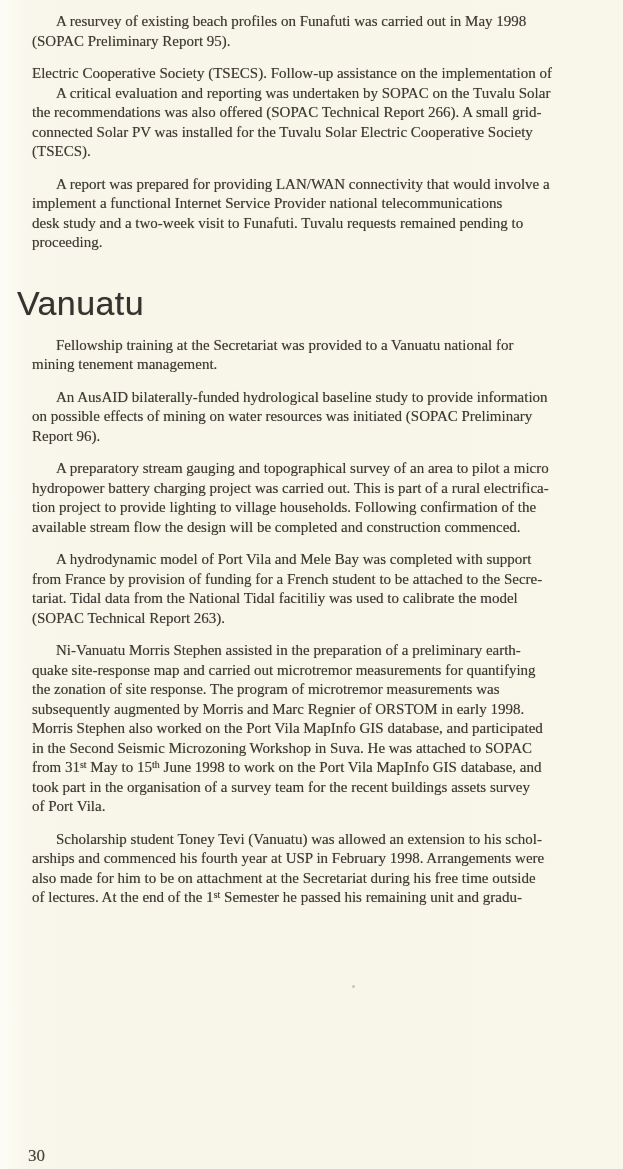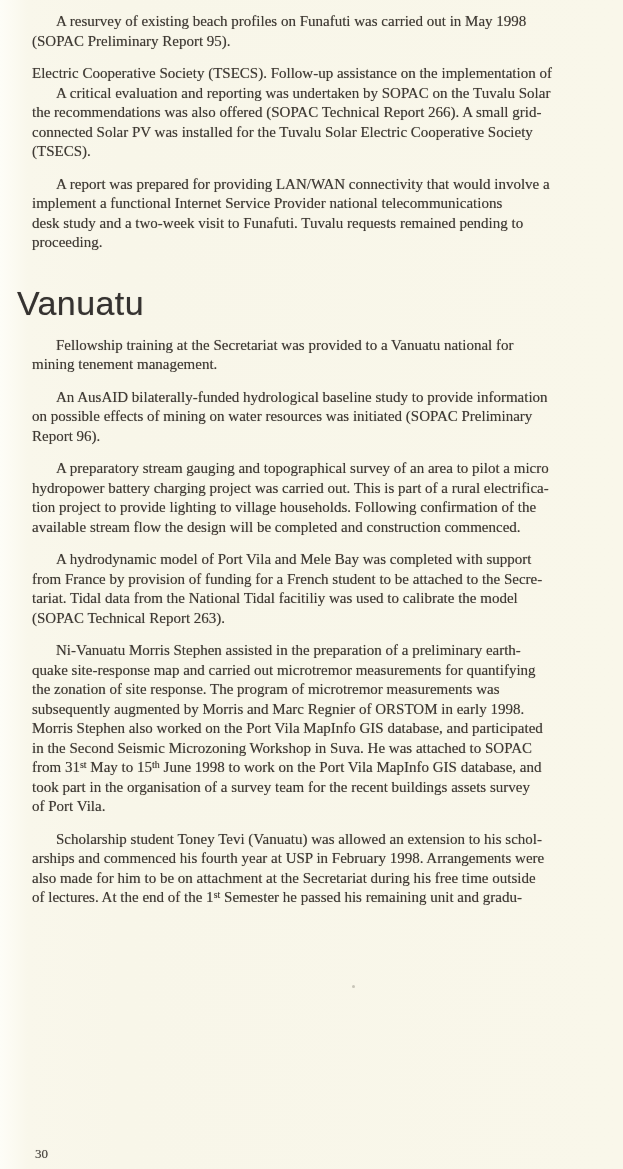--- a/index.html
+++ b/index.html
@@ -36,23 +36,23 @@
     font-family: "Liberation Sans", sans-serif;
     font-weight: 400;
     font-size: 34px;
     line-height: 36px;
     letter-spacing: 0.4px;
     color: #353230;
     text-shadow: 0 0 0.8px rgba(53, 50, 48, 0.5);
   }
   .page-number {
     position: absolute;
-    left: 35px;
+    left: 28px;
     top: 1146px;
-    font-size: 13px;
+    font-size: 17px;
     color: #49453f;
     text-shadow: 0 0 0.7px rgba(73, 69, 63, 0.5);
     text-align: center;
   }
   .artifact-dots {
     position: absolute;
     left: 468px;
     top: 860px;
     width: 52px;
     height: 2px;

